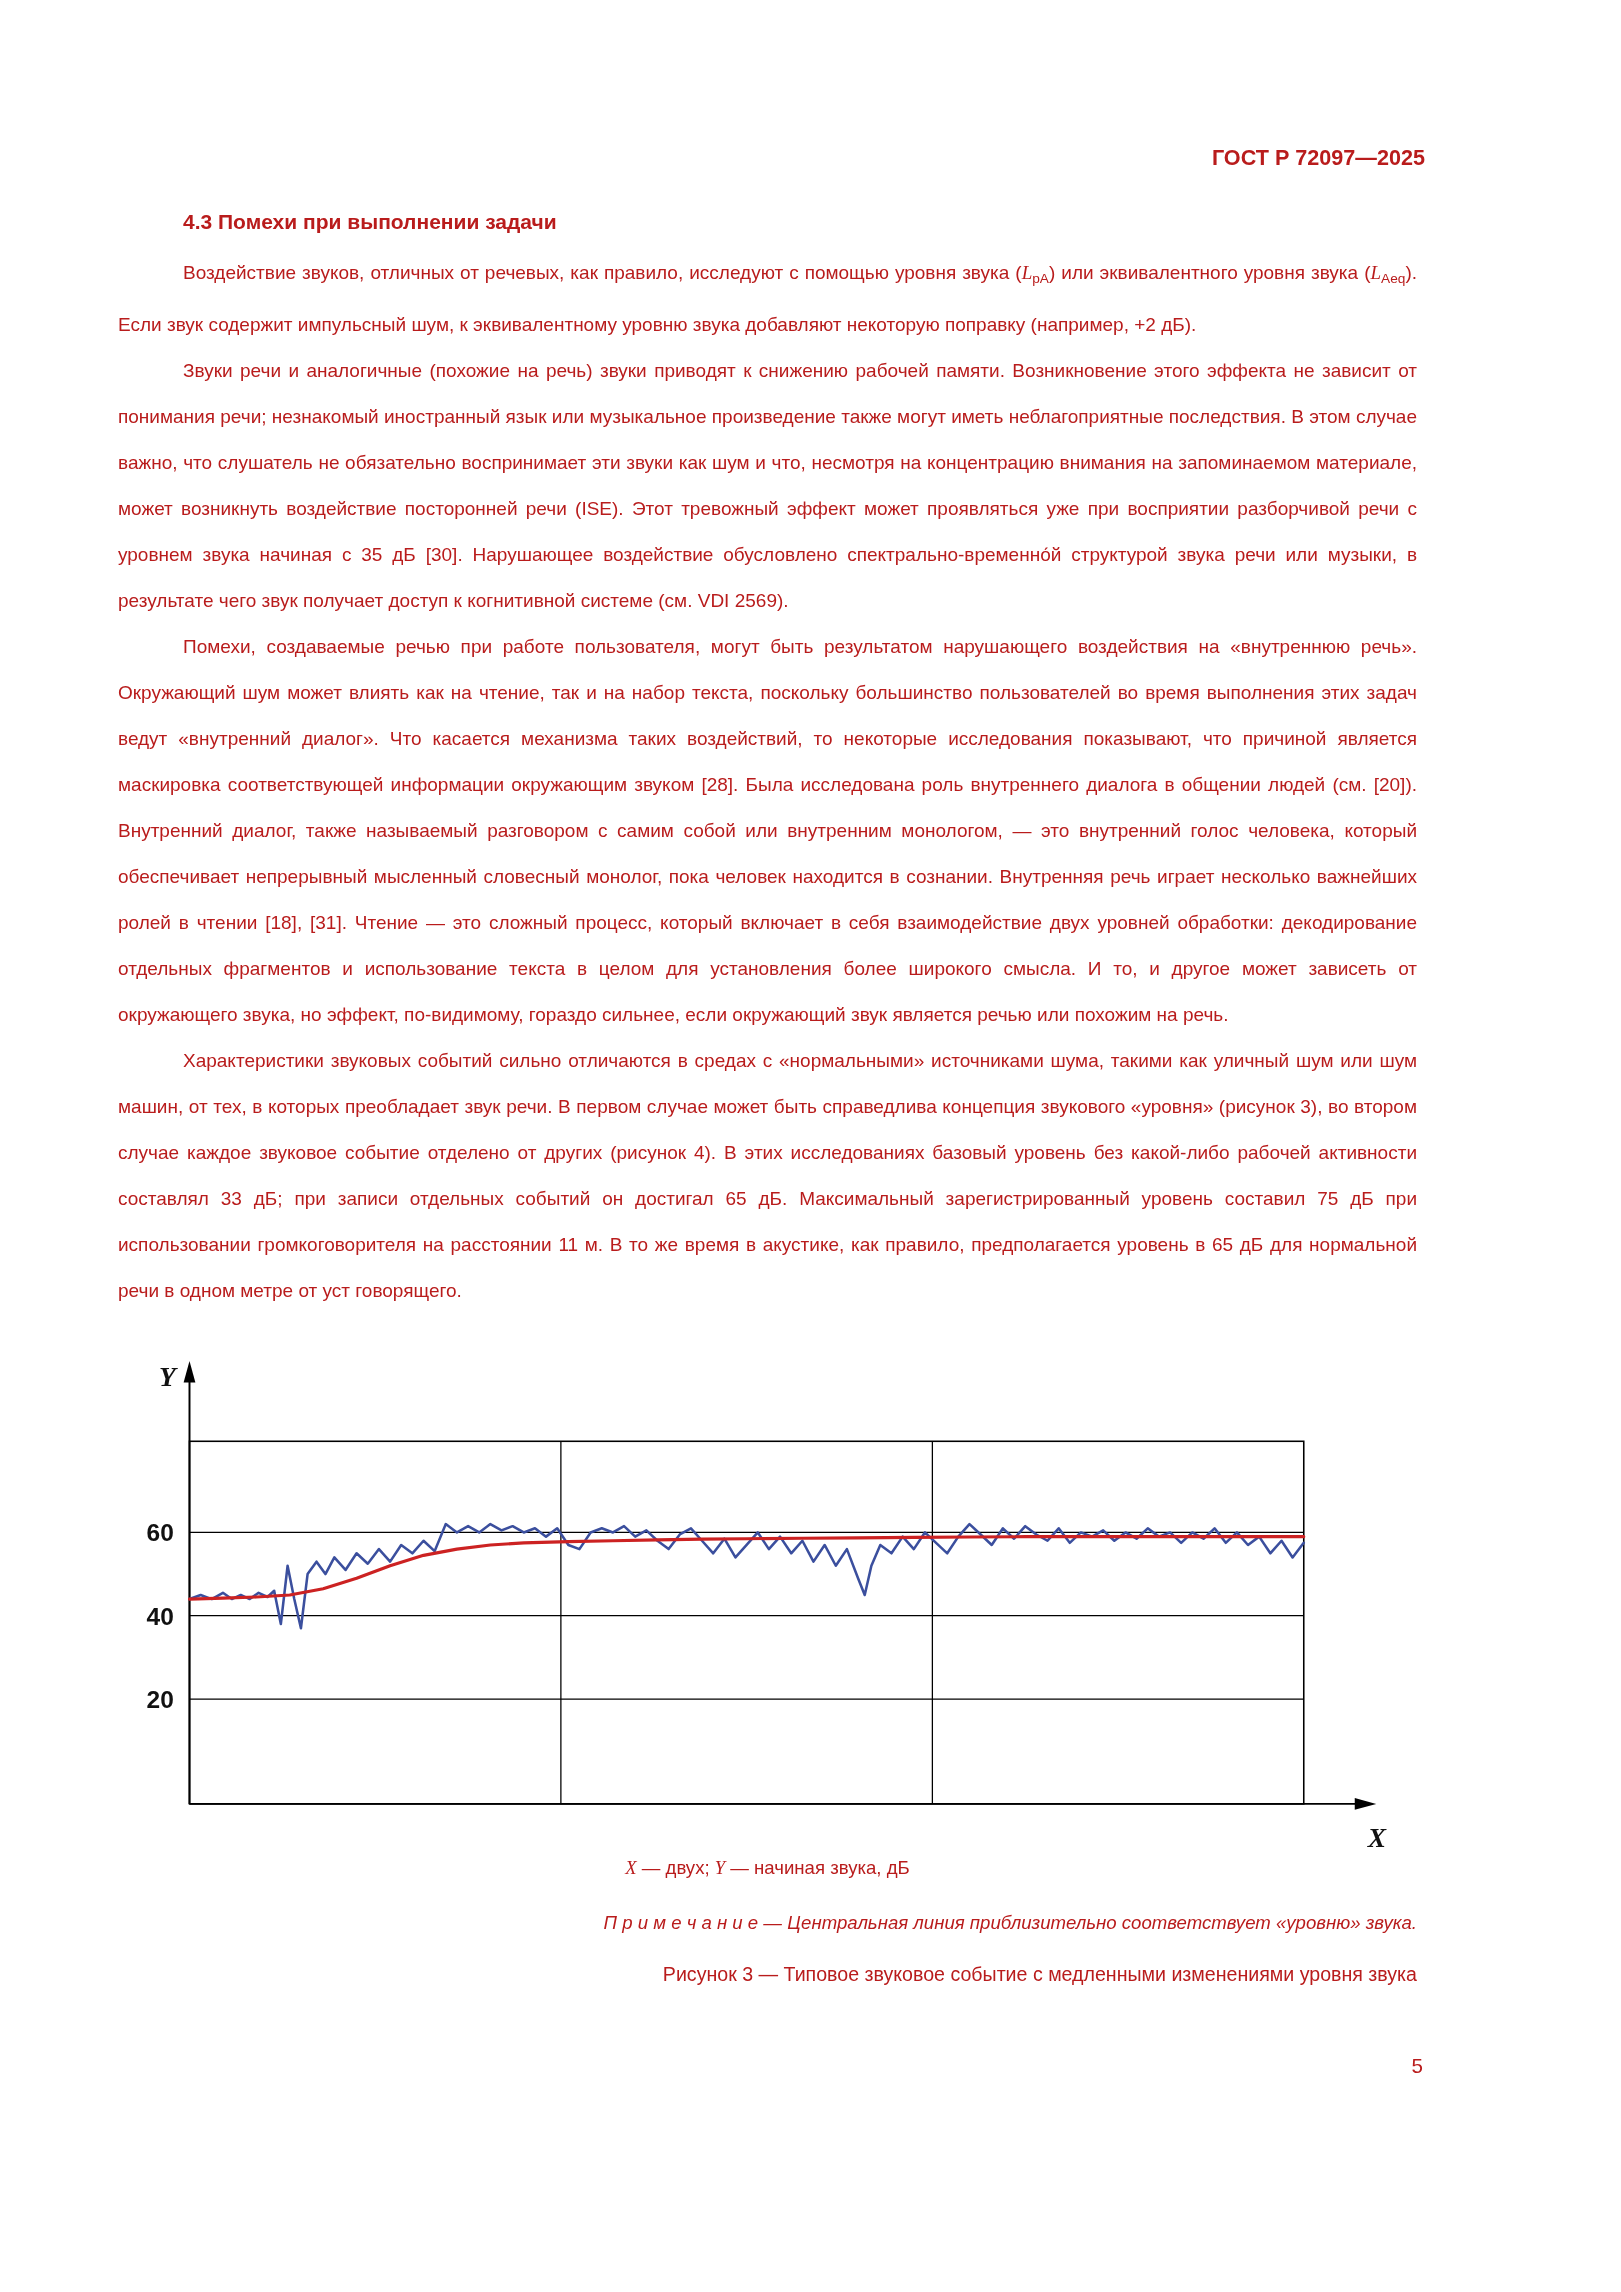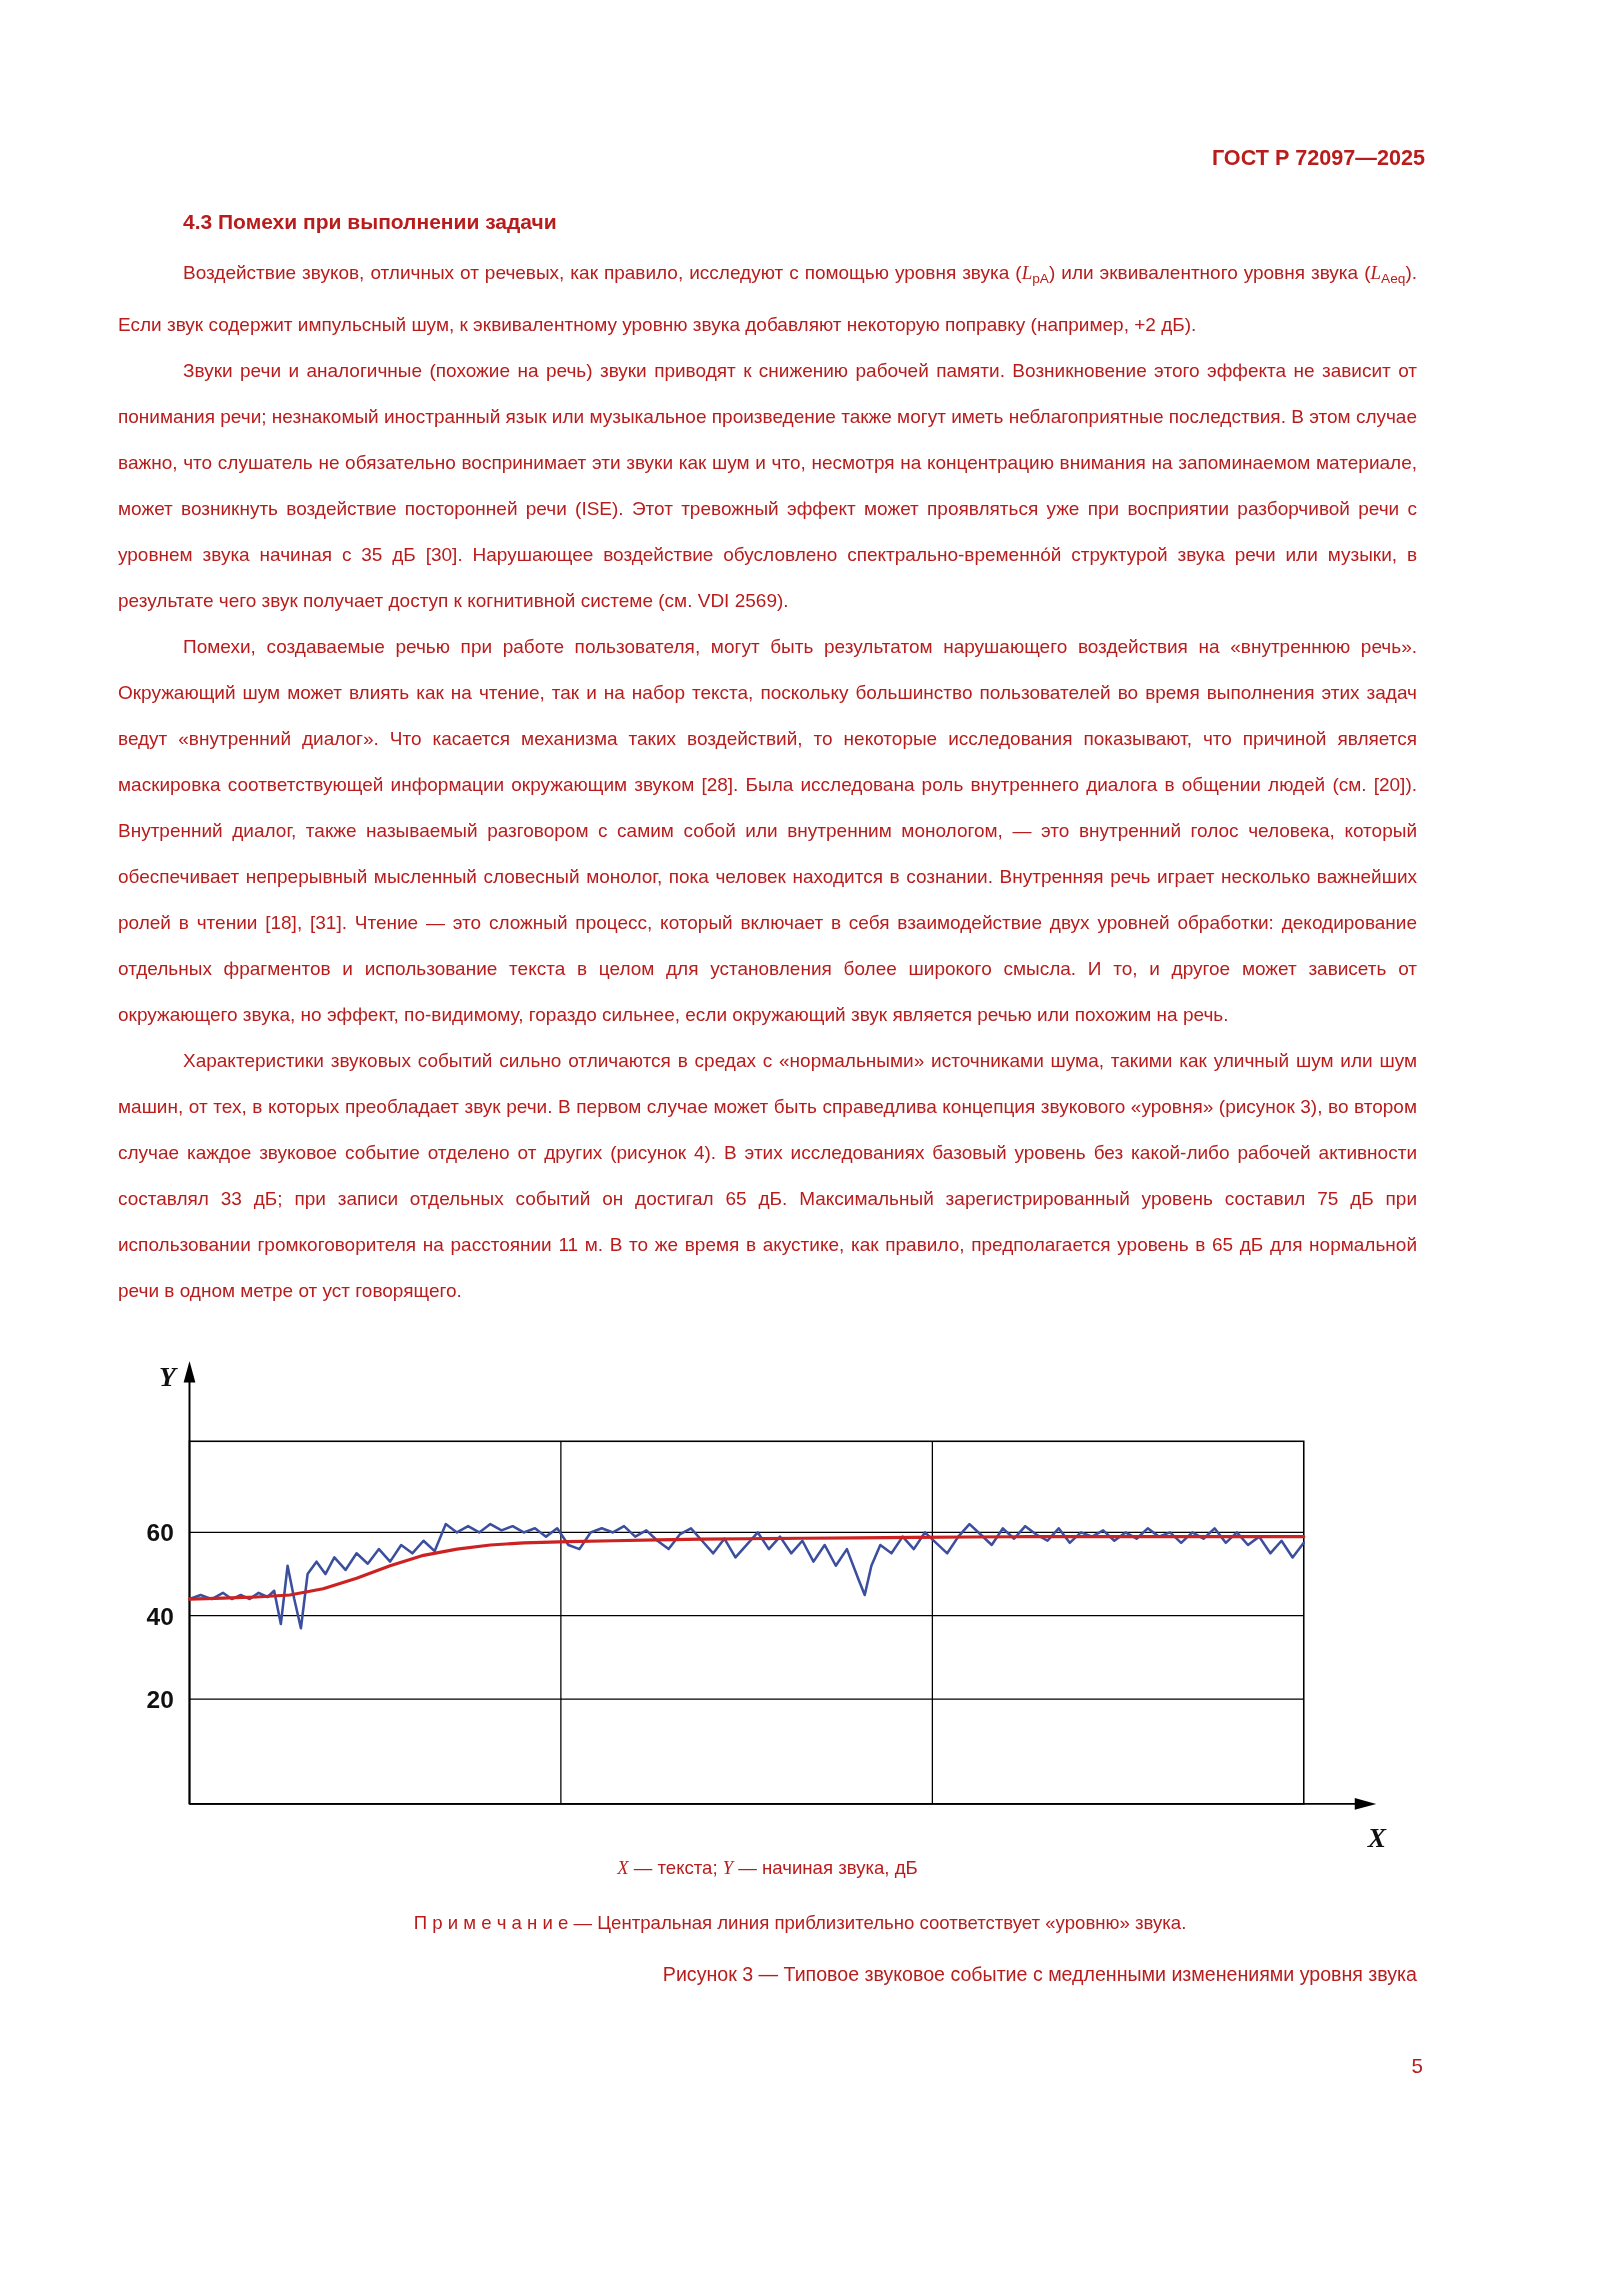--- a/index.html
+++ b/index.html
@@ -64,21 +64,22 @@
     margin-top: 7.8px;
   }
   .axis-caption i {
     font-family: "Liberation Serif", serif;
   }
   .note {
     font-size: 18.6px;
     line-height: 29px;
     margin: 29px 0 0 0;
     text-indent: 65px;
-    text-align: center;
+    text-align: right;
+    font-style: italic;
   }
   .fig-caption {
     text-align: right;
     font-size: 19.6px;
     margin: 25.5px 0 0 0;
   }
   .page-number {
     position: absolute;
     top: 2054px;
     right: 198px;
@@ -119,21 +120,21 @@
           <line x1="75" y1="458" x2="75" y2="22" stroke="#000" stroke-width="2"></line>
           <polygon points="75,6 69,28 81,28" fill="#000"></polygon>
           <line x1="75" y1="458" x2="1272" y2="458" stroke="#000" stroke-width="2"></line>
           <polygon points="1286,458 1264,452 1264,464" fill="#000"></polygon>
           <text x="61" y="32" text-anchor="end" font-size="28" font-style="italic" font-weight="bold" font-family="&quot;Liberation Serif&quot;, serif" fill="#111">Y</text>
           <text x="1296" y="502" text-anchor="end" font-size="28" font-style="italic" font-weight="bold" font-family="&quot;Liberation Serif&quot;, serif" fill="#111">X</text>
           <polyline points="75.0,249.0 86.4,244.8 97.7,249.0 109.1,242.6 118.2,249.0 127.3,244.8 136.4,249.0 145.5,242.6 154.6,246.9 161.4,240.5 168.2,274.5 175.1,215.0 181.9,249.0 188.7,278.8 195.5,223.5 204.6,210.8 213.7,223.5 222.8,206.5 234.2,219.3 245.5,202.3 256.9,212.9 268.3,198.0 279.7,210.8 291.0,193.8 302.4,202.3 313.8,189.5 325.1,200.1 336.5,172.5 347.9,181.0 359.3,174.6 370.6,181.0 382.0,172.5 393.4,178.9 404.7,174.6 416.1,181.0 427.5,176.8 438.8,185.3 450.2,176.8 461.6,193.8 472.9,198.0 484.3,181.0 495.7,176.8 507.1,181.0 518.4,174.6 529.8,185.3 541.2,178.9 552.5,189.5 563.9,198.0 575.3,183.1 586.7,176.8 598.0,189.5 609.4,202.3 620.8,187.4 632.1,206.5 643.5,193.8 654.9,181.0 666.2,198.0 677.6,185.3 689.0,202.3 700.4,189.5 711.7,210.8 723.1,193.8 734.5,215.0 745.8,198.0 757.2,227.8 764.0,244.8 770.8,215.0 779.9,193.8 791.3,202.3 802.7,185.3 814.1,198.0 825.4,181.0 836.8,191.6 848.2,202.3 859.5,185.3 870.9,172.5 882.3,183.1 893.6,193.8 905.0,176.8 916.4,187.4 927.8,174.6 939.1,183.1 950.5,189.5 961.9,176.8 973.2,191.6 984.6,181.0 996.0,185.3 1007.3,178.9 1018.7,189.5 1030.1,181.0 1041.4,187.4 1052.8,176.8 1064.2,185.3 1075.6,181.0 1086.9,191.6 1098.3,181.0 1109.7,187.4 1121.0,176.8 1132.4,191.6 1143.8,181.0 1155.1,193.8 1166.5,185.3 1177.9,202.3 1189.3,189.5 1200.6,206.5 1212.0,191.6" fill="none" stroke="#3b4f9e" stroke-width="2.6" stroke-linejoin="round" stroke-linecap="round"></polyline>
           <polyline points="75.0,249.0 109.1,248.1 143.2,246.9 177.3,244.8 211.4,238.4 245.5,227.8 279.7,215.0 313.8,204.4 347.9,198.0 382.0,193.8 416.1,191.6 461.6,190.4 507.1,189.5 552.5,188.6 598.0,187.8 643.5,187.4 700.4,186.9 757.2,186.5 814.1,186.1 870.9,185.7 927.8,185.3 984.6,185.3 1041.4,185.3 1098.3,185.3 1155.1,185.3 1212.0,185.3" fill="none" stroke="#cc2222" stroke-width="3.2" stroke-linejoin="round" stroke-linecap="round"></polyline>
         </svg>
 
-      <div class="axis-caption"><i>X</i><span> — текста; </span><i>Y</i><span> — начиная звука, дБ</span></div>
+      <div class="axis-caption"><i>X</i><span> — двух; </span><i>Y</i><span> — начиная звука, дБ</span></div>
 
       <p class="note"><span>П р и м е ч а н и е</span><span> — Центральная линия приблизительно соответствует «уровню» звука.</span></p>
 
       <p class="fig-caption">Рисунок 3 — Типовое звуковое событие с медленными изменениями уровня звука</p>
 
     </div>
 
   </div>
 
   <div class="page-number">5</div>

